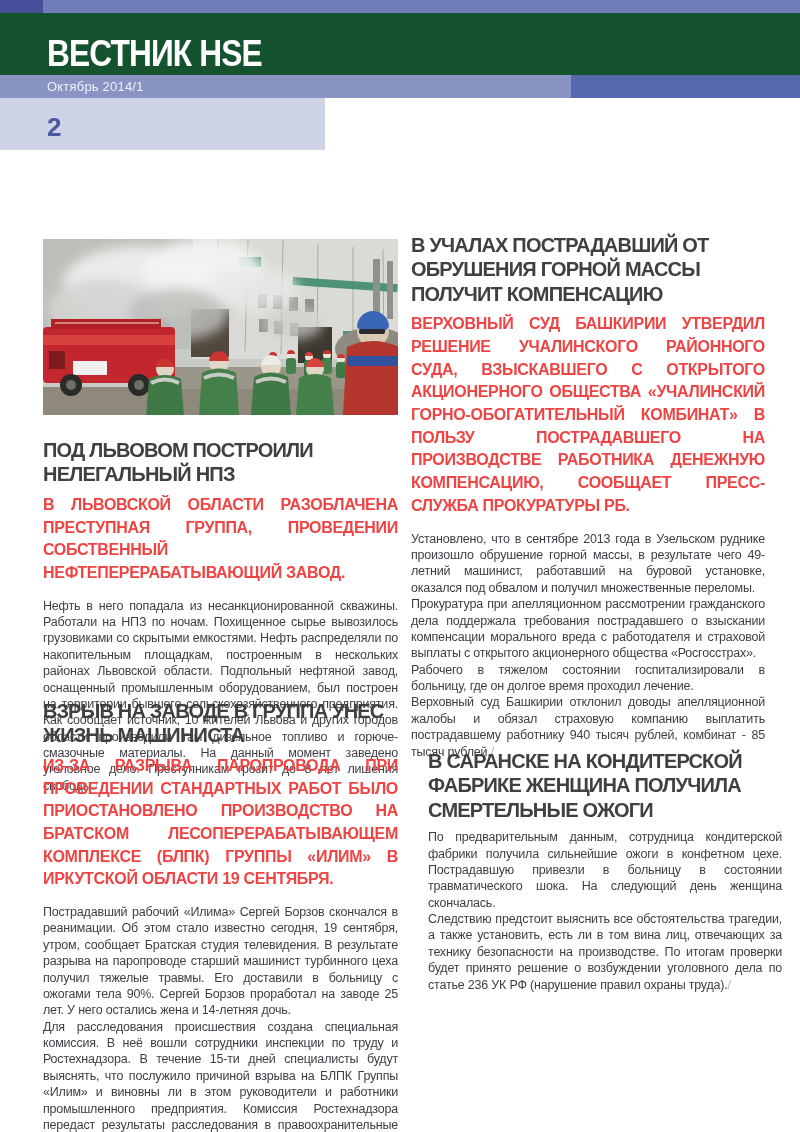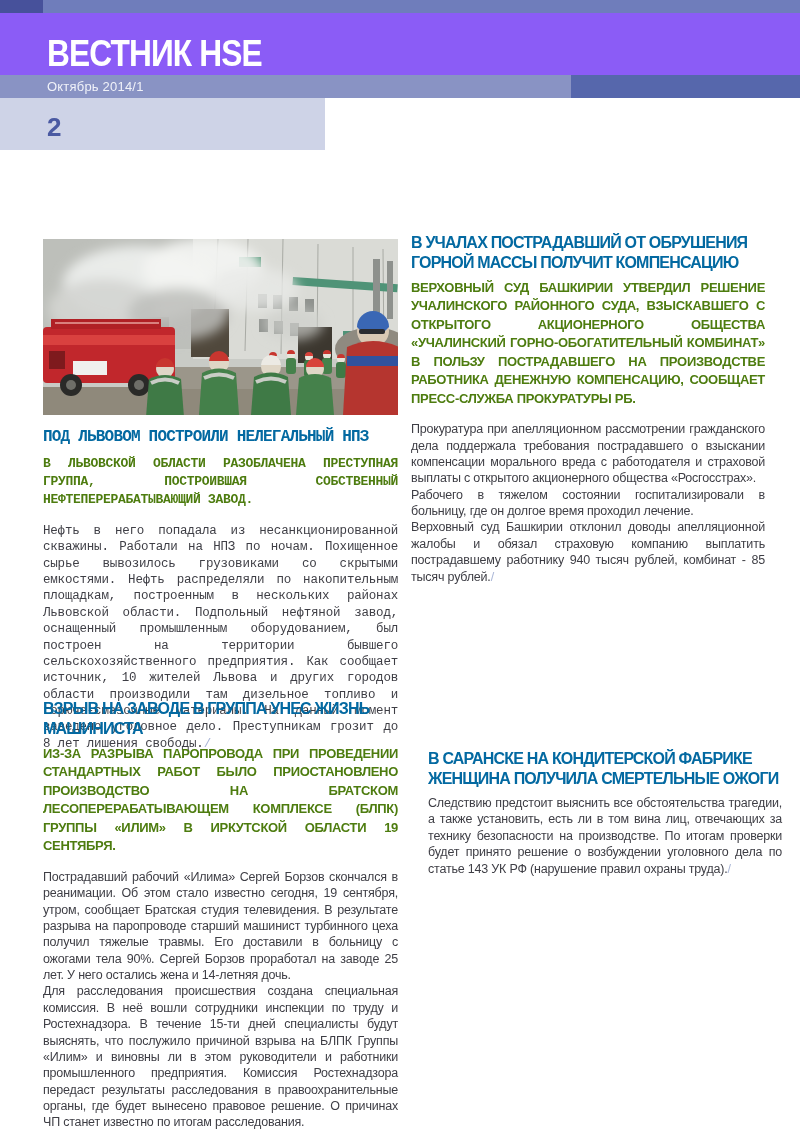--- a/index.html
+++ b/index.html
@@ -5,52 +5,52 @@
   * { box-sizing: border-box; }
   html, body { margin: 0; padding: 0; background: #ffffff; }
   .page {
     position: relative; width: 800px; height: 1132px;
     background: #ffffff; overflow: hidden;
     font-family: "Liberation Sans", sans-serif;
   }
   
   .hdr-corner { position: absolute; left: 0; top: 0; width: 43px; height: 13px; background: #47519b; }
   .hdr-top    { position: absolute; left: 43px; top: 0; right: 0; height: 13px; background: #6f7dbb; }
-  .hdr-main   { position: absolute; left: 0; top: 13px; width: 100%; height: 62px; background: #8b5cf6; }
+  .hdr-main   { position: absolute; left: 0; top: 13px; width: 100%; height: 62px; background: #14532d; }
   .masthead-title {
     position: absolute; left: 47px; bottom: 3px;
     color: #ffffff; font-size: 36px; font-weight: 700; line-height: 1;
     letter-spacing: -1px; transform: scaleX(0.88); transform-origin: left bottom;
     white-space: nowrap;
   }
   .hdr-sub { position: absolute; left: 0; top: 75px; width: 100%; height: 23px; background: #5667ac; }
   .hdr-sub-inner { width: 571px; height: 100%; background: #8993c4; display: flex; align-items: center; }
   .issue { margin-left: 47px; color: #f0f2f9; font-size: 13px; letter-spacing: 0.2px; }
   .hdr-page { position: absolute; left: 0; top: 98px; width: 325px; height: 52px; background: #ced3e7; }
   .page-num { position: absolute; left: 47px; top: 14px; color: #4a59a2; font-size: 26px; font-weight: 700; }
 
   
   .photo { position: absolute; left: 43px; top: 239px; width: 355px; height: 176px; overflow: hidden; }
   .photo svg { display: block; }
 
   
   .article { position: absolute; }
-  #article-1 { left: 43px;  top: 428px; width: 355px; font-family: Liberation Mono, monospace; }
+  #article-1 { left: 43px;  top: 438px; width: 355px; }
   #article-2 { left: 43px;  top: 699px; width: 355px; }
   #article-3 { left: 411px; top: 233px; width: 354px; }
   #article-4 { left: 411px; top: 749px; width: 354px; margin-left: 17px; }
 
   .headline {
-    margin: 0 0 7px 0; color: #0369a1;
-    font-size: 16px; line-height: 1.22; font-weight: 700;
+    margin: 0 0 7px 0; color: #404040;
+    font-size: 20px; line-height: 1.22; font-weight: 700;
     letter-spacing: -0.8px;
   }
   .subhead {
-    margin: 0 0 13px 0; color: #4d7c0f;
-    font-size: 13px; line-height: 1.42; font-weight: 700;
+    margin: 0 0 13px 0; color: #ef4444;
+    font-size: 16px; line-height: 1.42; font-weight: 700;
     letter-spacing: -0.3px; text-align: justify;
   }
   .body-text p {
     margin: 0; color: #3e3e45;
     font-size: 12.5px; line-height: 1.31;
     letter-spacing: -0.2px; text-align: justify;
   }
   .end-mark { color: #a9b5d6; }
 </style>
 </head>
@@ -207,45 +207,47 @@
           <rect x="-14" y="-2" width="26" height="5" rx="2" fill="#2c2c30"></rect>
           <path d="M-26 16 q26 -12 52 0 l6 68 h-62 z" fill="#b5352f"></path>
           <path d="M-26 30 h52" stroke="#31529e" stroke-width="10"></path>
         </g>
       </g>
     </svg>
   </div>
 
   <article class="article" id="article-1">
     <h2 class="headline">ПОД ЛЬВОВОМ ПОСТРОИЛИ НЕЛЕГАЛЬНЫЙ НПЗ</h2>
-    <h3 class="subhead">В ЛЬВОВСКОЙ ОБЛАСТИ РАЗОБЛАЧЕНА ПРЕСТУПНАЯ ГРУППА, ПОСТРОИВШАЯ СОБСТВЕННЫЙ НЕФТЕПЕРЕРАБАТЫВАЮЩИЙ ЗАВОД.</h3>
+    <h3 class="subhead">В ЛЬВОВСКОЙ ОБЛАСТИ РАЗОБЛАЧЕНА ПРЕСТУПНАЯ ГРУППА, ПРОВЕДЕНИИ СОБСТВЕННЫЙ НЕФТЕПЕРЕРАБАТЫВАЮЩИЙ ЗАВОД.</h3>
     <div class="body-text">
       <p><span>Нефть в него попадала из несанкционированной скважины. Работали на НПЗ по ночам. Похищенное сырье вывозилось грузовиками со скрытыми емкостями. Нефть распределяли по накопительным площадкам, построенным в нескольких районах Львовской области. Подпольный нефтяной завод, оснащенный промышленным оборудованием, был построен на территории бывшего сельскохозяйственного предприятия.  Как сообщает источник, 10 жителей Львова и других городов области производили там дизельное топливо и горюче-смазочные материалы. На данный момент заведено уголовное дело. Преступникам грозит до 8 лет лишения свободы.</span><span class="end-mark">/</span></p>
     </div>
   </article>
 
   <article class="article" id="article-2">
     <h2 class="headline">ВЗРЫВ НА ЗАВОДЕ В ГРУППА УНЕС ЖИЗНЬ МАШИНИСТА</h2>
     <h3 class="subhead">ИЗ-ЗА РАЗРЫВА ПАРОПРОВОДА ПРИ ПРОВЕДЕНИИ СТАНДАРТНЫХ РАБОТ БЫЛО ПРИОСТАНОВЛЕНО ПРОИЗВОДСТВО НА БРАТСКОМ ЛЕСОПЕРЕРАБАТЫВАЮЩЕМ КОМПЛЕКСЕ (БЛПК) ГРУППЫ «ИЛИМ» В ИРКУТСКОЙ ОБЛАСТИ 19 СЕНТЯБРЯ.</h3>
     <div class="body-text">
       <p>Пострадавший рабочий «Илима» Сергей Борзов скончался в реанимации. Об этом стало известно сегодня, 19 сентября, утром, сообщает Братская студия телевидения. В результате разрыва на паропроводе старший машинист турбинного цеха получил тяжелые травмы. Его доставили в больницу с ожогами тела 90%. Сергей Борзов проработал на заводе 25 лет. У него остались жена и 14-летняя дочь.</p>
       <p><span>Для расследования происшествия создана специальная комиссия. В неё вошли сотрудники инспекции по труду и Ростехнадзора. В течение 15-ти дней специалисты будут выяснять, что послужило причиной взрыва на БЛПК Группы «Илим» и виновны ли в этом руководители и работники промышленного предприятия. Комиссия Ростехнадзора передаст результаты расследования в правоохранительные органы, где будет вынесено правовое решение. О причинах ЧП станет известно по итогам расследования.</span></p>
     </div>
   </article>
 
   <article class="article" id="article-3">
     <h2 class="headline">В УЧАЛАХ ПОСТРАДАВШИЙ ОТ ОБРУШЕНИЯ ГОРНОЙ МАССЫ ПОЛУЧИТ КОМПЕНСАЦИЮ</h2>
     <h3 class="subhead">ВЕРХОВНЫЙ СУД БАШКИРИИ УТВЕРДИЛ РЕШЕНИЕ УЧАЛИНСКОГО РАЙОННОГО СУДА, ВЗЫСКАВШЕГО С ОТКРЫТОГО АКЦИОНЕРНОГО ОБЩЕСТВА «УЧАЛИНСКИЙ ГОРНО-ОБОГАТИТЕЛЬНЫЙ КОМБИНАТ» В ПОЛЬЗУ ПОСТРАДАВШЕГО НА ПРОИЗВОДСТВЕ РАБОТНИКА ДЕНЕЖНУЮ КОМПЕНСАЦИЮ, СООБЩАЕТ ПРЕСС-СЛУЖБА ПРОКУРАТУРЫ РБ.</h3>
     <div class="body-text">
+      <p>Установлено, что в сентябре 2013 года в Узельском руднике произошло обрушение горной массы, в результате чего 49-летний машинист, работавший на буровой  установке, оказался под обвалом и получил множественные переломы.</p>
       <p>Прокуратура при апелляционном рассмотрении гражданского дела поддержала требования пострадавшего о взыскании компенсации морального вреда с работодателя и страховой выплаты с открытого акционерного общества «Росгосстрах».</p>
       <p>Рабочего в тяжелом состоянии госпитализировали в больницу, где он долгое время проходил лечение.</p>
       <p><span>Верховный суд Башкирии отклонил доводы апелляционной жалобы и обязал страховую компанию выплатить пострадавшему работнику 940 тысяч рублей, комбинат - 85 тысяч рублей.</span><span class="end-mark">/</span></p>
     </div>
   </article>
 
   <article class="article" id="article-4">
     <h2 class="headline">В САРАНСКЕ НА КОНДИТЕРСКОЙ ФАБРИКЕ ЖЕНЩИНА ПОЛУЧИЛА СМЕРТЕЛЬНЫЕ ОЖОГИ</h2>
     <div class="body-text">
-      <p><span>Следствию предстоит выяснить все обстоятельства трагедии, а также установить, есть ли в том вина лиц, отвечающих за технику безопасности на производстве. По итогам проверки будет принято решение о возбуждении уголовного дела по статье 143 УК РФ (нарушение правил охраны труда).</span><span class="end-mark">/</span></p>
+      <p>По предварительным данным, сотрудница кондитерской фабрики получила сильнейшие ожоги в конфетном цехе. Пострадавшую привезли в больницу в состоянии травматического шока. На следующий день женщина скончалась.</p>
+      <p><span>Следствию предстоит выяснить все обстоятельства трагедии, а также установить, есть ли в том вина лиц, отвечающих за технику безопасности на производстве. По итогам проверки будет принято решение о возбуждении уголовного дела по статье 236 УК РФ (нарушение правил охраны труда).</span><span class="end-mark">/</span></p>
     </div>
   </article>
 
 </div>
 
 </body></html>

